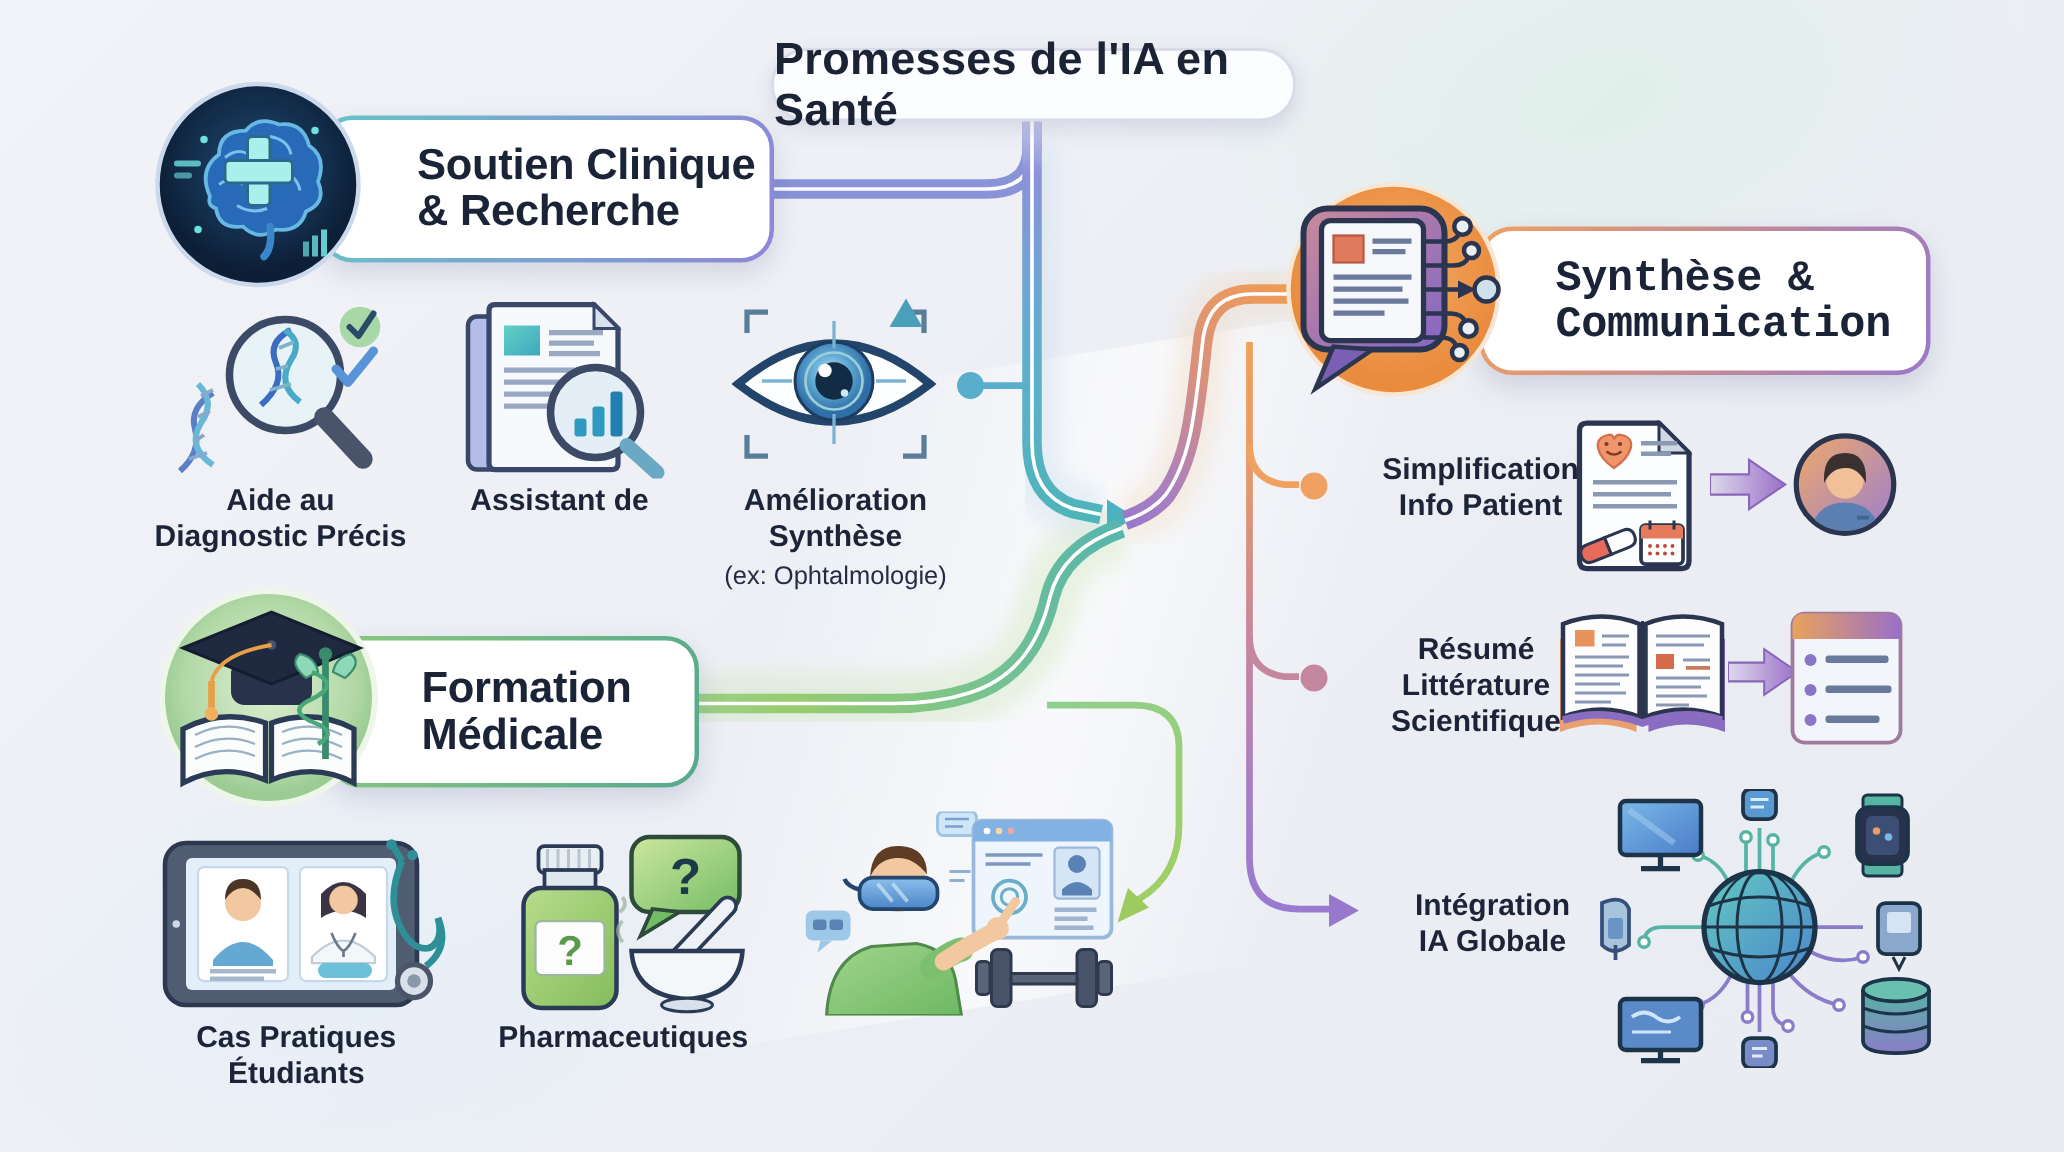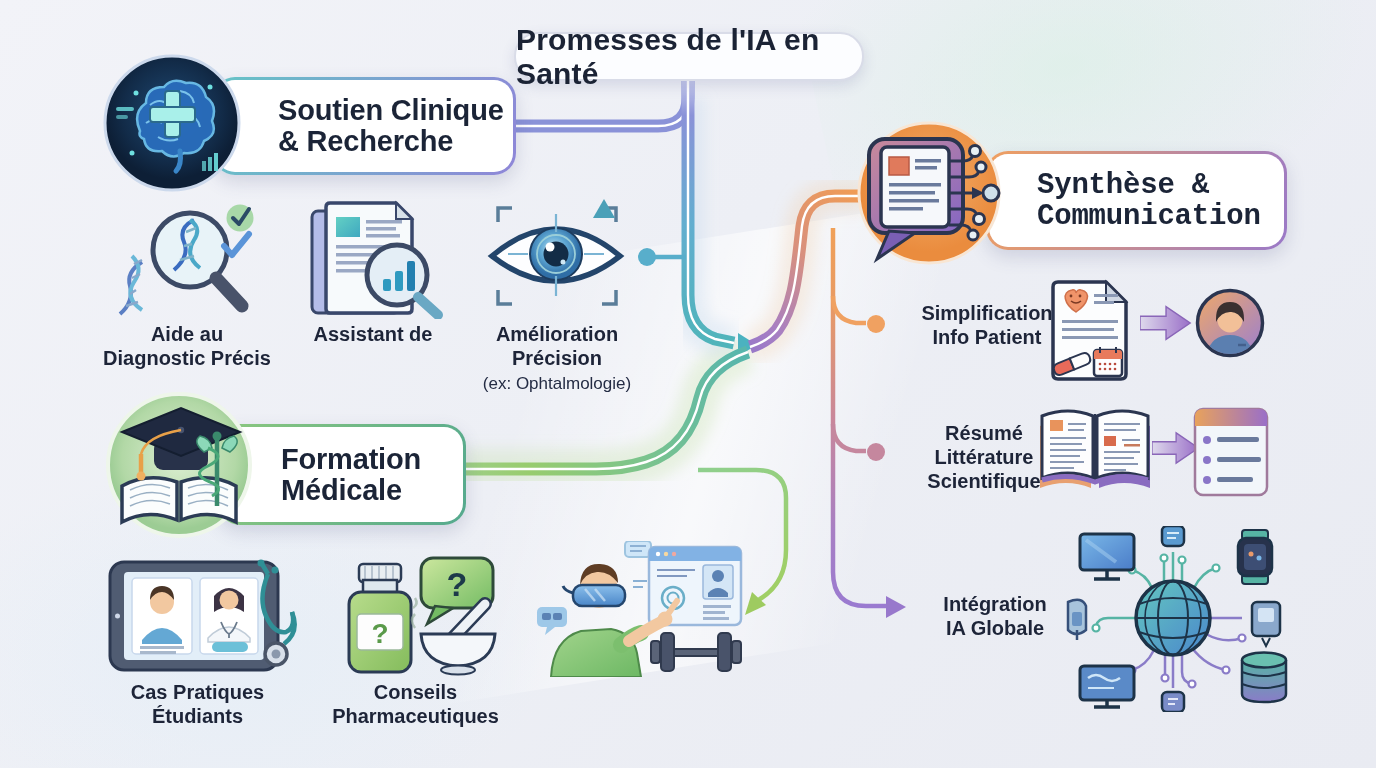--- a/index.html
+++ b/index.html
@@ -226,21 +226,21 @@
       <circle cx="76" cy="58" r="26" fill="url(#gIris)" stroke="#1d3c5e" stroke-width="2"></circle>
       <circle cx="76" cy="58" r="12.5" fill="#122c46"></circle>
       <circle cx="70" cy="51" r="4.5" fill="#ffffff"></circle>
         <circle cx="83" cy="66" r="2.5" fill="#cfe8f4"></circle>
       <path d="M 76 18 V 36 M 76 80 V 100 M 28 58 H 48 M 104 58 H 124" stroke="#7ab4d4" stroke-width="2.2"></path>
       <circle cx="76" cy="58" r="19" fill="none" stroke="#9aced8" stroke-width="1.8"></circle>
     </svg>
   </div>
   <div class="abs lbl" style="left:467px;top:322px;width:180px;">
     <span>Amélioration</span>
-    <span>Précision</span>
+    <span>Synthèse</span>
     <span class="note">(ex: Ophtalmologie)</span>
   </div>
 
   <div class="abs gbox" id="box-formation" style="left:218px;top:424px;width:242px;height:95px;">
     <div class="gbox-inner">
       <span class="hdr">Formation</span>
       <span class="hdr">Médicale</span>
     </div>
   </div>
   <div class="abs badge" style="left:104px;top:390px;">
@@ -323,21 +323,20 @@
       <polygon points="100,50 92,68 118,52" fill="#74bc64" stroke="#2e4a3a" stroke-width="2.5"></polygon>
       <text x="122" y="40" font-size="34" font-weight="bold" fill="#1d3a4a" text-anchor="middle" font-family="Liberation Sans, sans-serif">?</text>
       <path d="M 150 48 L 116 84" stroke="#2b3b55" stroke-width="14" stroke-linecap="round"></path>
       <path d="M 150 48 L 116 84" stroke="#eef2f6" stroke-width="9" stroke-linecap="round"></path>
       <path d="M 86 78 L 160 78 Q 158 108 123 110 Q 88 108 86 78 Z" fill="#f4f7fa" stroke="#2b3b55" stroke-width="3"></path>
       <ellipse cx="123" cy="114" rx="17" ry="4.5" fill="#d8e0ea" stroke="#2b3b55" stroke-width="2"></ellipse>
       <path d="M 80 72 Q 74 64 80 58 M 78 52 Q 84 48 80 42" fill="none" stroke="#9ab0a0" stroke-width="2.5" opacity=".7"></path>
     </svg>
   </div>
   <div class="abs lbl" style="left:318px;top:680px;width:195px;">
-    <span>Conseils</span>
     <span>Pharmaceutiques</span>
   </div>
 
   <div class="abs icon" style="left:537px;top:541px;">
     <svg width="210" height="136" viewBox="0 0 210 136">
       <defs>
         <linearGradient id="gShirt" x1="0" y1="0" x2="1" y2="1">
             <stop offset="0" stop-color="#a2d48c"></stop>
             <stop offset="1" stop-color="#6db864"></stop>
           </linearGradient>

